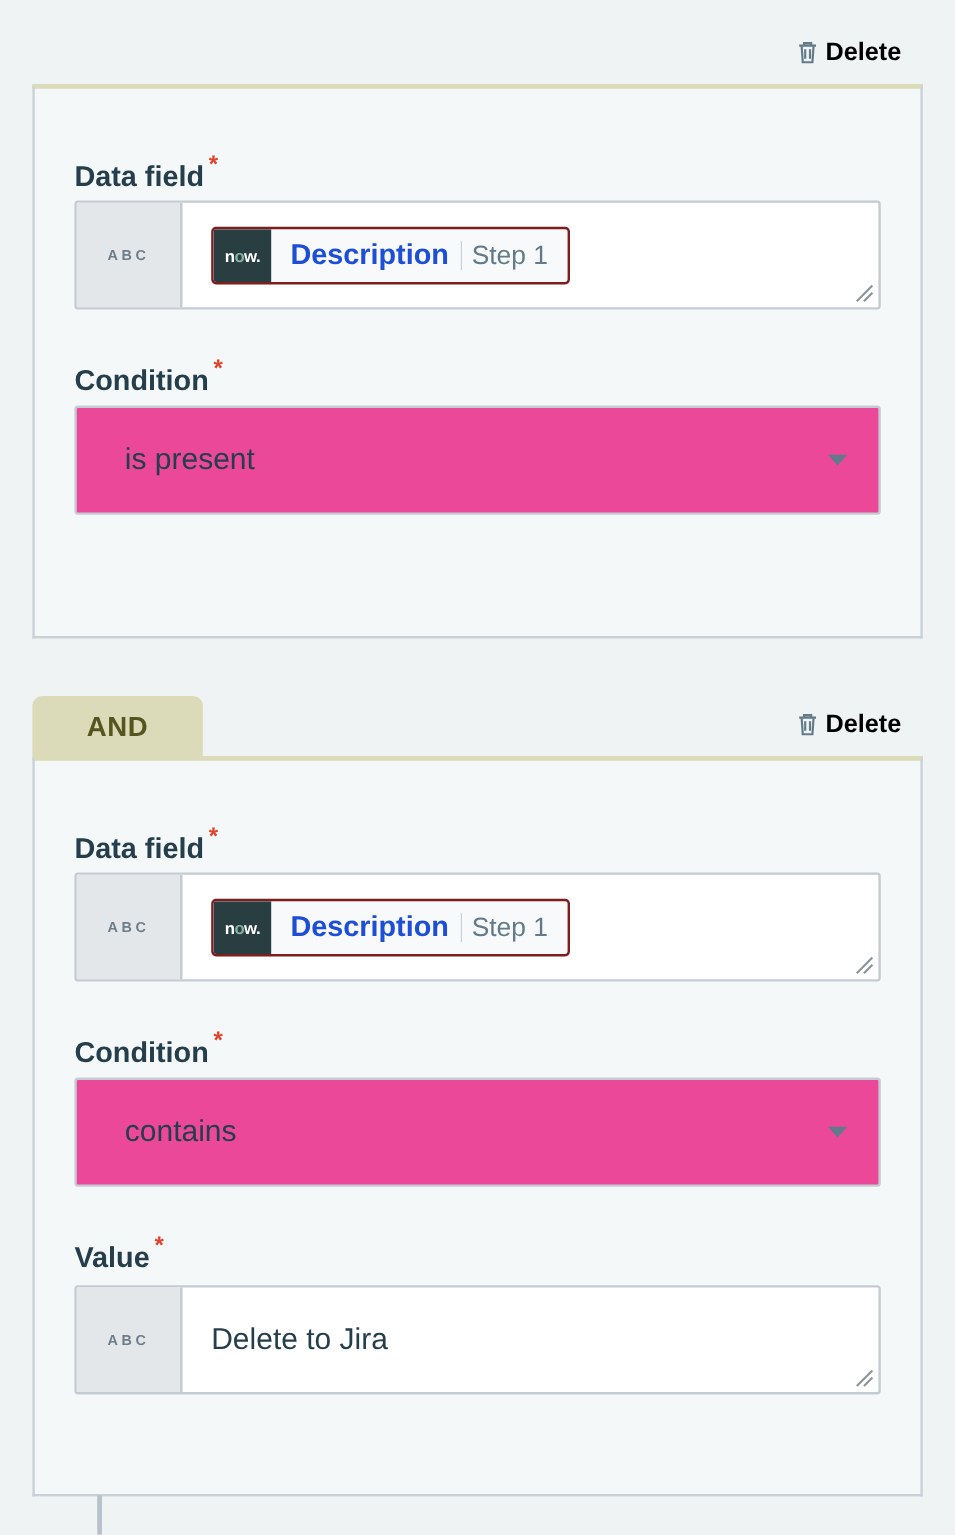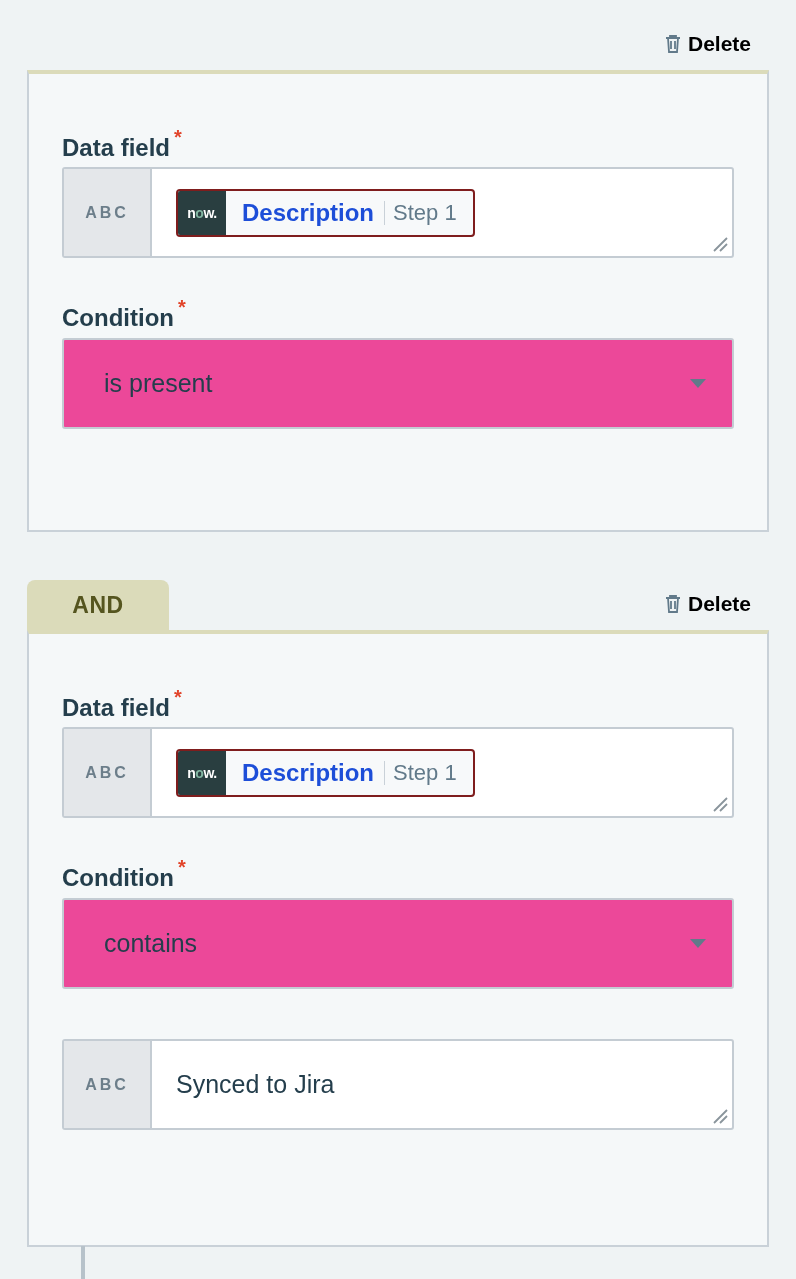--- a/index.html
+++ b/index.html
@@ -46,21 +46,21 @@
     .label .req {
       color: #e1442a; font-size: 20px; position: relative; top: -12px; margin-left: 4px;
     }
     .field {
       height: 91px; border: 2px solid #c4ccd3; border-radius: 3px;
       background: #fff; display: flex; position: relative;
     }
     .type-cell {
       width: 88px; background: #e4e7ea; border-right: 2px solid #c4ccd3;
       display: flex; align-items: center; justify-content: center;
-      font-size: 16px; font-weight: bold; letter-spacing: 3px; color: #6c7e8a;
+      font-size: 12px; font-weight: bold; letter-spacing: 3px; color: #6c7e8a;
     }
     .field-content { flex: 1; display: flex; align-items: center; padding-left: 24px; font-size: 25px; color: #243e4c; }
     .pill {
       display: flex; align-items: stretch; height: 48px;
       border: 2px solid #7f1d1d; border-radius: 4px; overflow: hidden; background: #f7f9fa;
     }
     .pill-logo {
       width: 48px; background: #293e40; color: #fff;
       display: flex; align-items: center; justify-content: center;
       font-size: 14px; font-weight: bold; letter-spacing: -0.5px;
@@ -155,24 +155,25 @@
           </svg>
       </div>
       <div style="height:44px;"></div>
       <label class="label"><span>Condition</span><span class="req">*</span></label>
       <div style="height:4px;"></div>
       <div class="select">
         <span>contains</span>
         <span class="caret"></span>
       </div>
       <div style="height:44px;"></div>
+      <label class="label"><span>Value</span><span class="req">*</span></label>
       <div style="height:6px;"></div>
       <div class="field">
         <div class="type-cell">ABC</div>
-        <div class="field-content">Synced to Jira</div>
+        <div class="field-content">Delete to Jira</div>
         <svg class="resize" viewBox="0 0 16 16">
             <path d="M2 15L15 2M8 15L15 8" stroke="#8a959c" stroke-width="1.8"></path>
           </svg>
       </div>
     </div>
   </div>
 
   <div class="connector"></div>
 </div>
 

